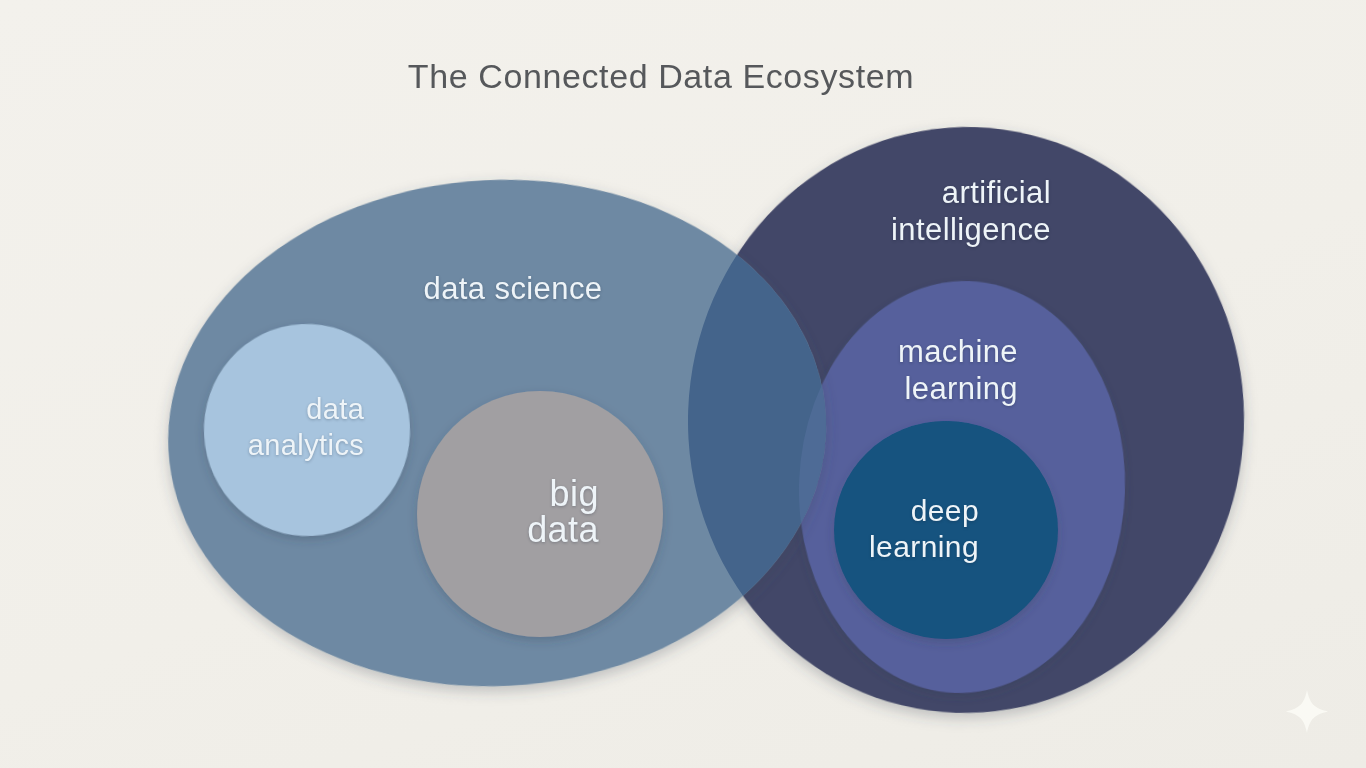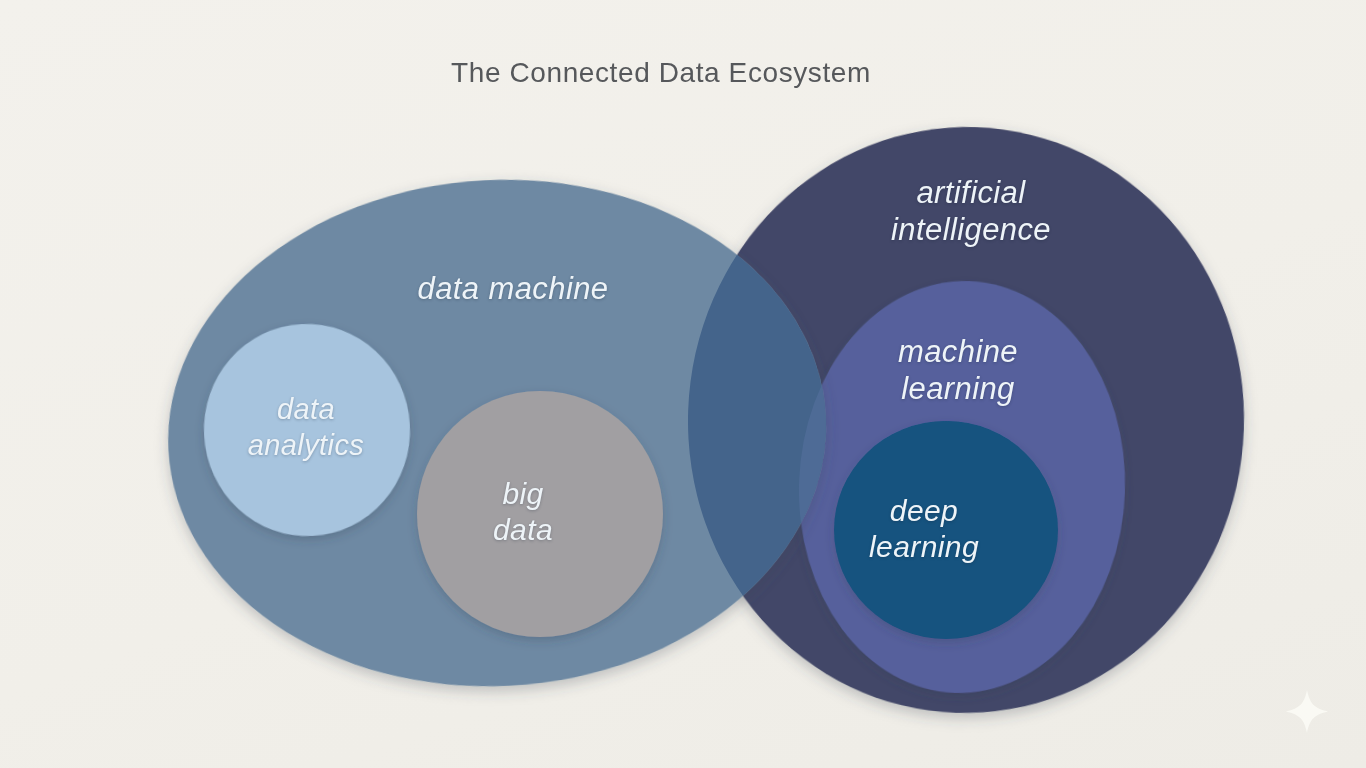--- a/index.html
+++ b/index.html
@@ -14,50 +14,49 @@
     overflow: hidden;
     background: linear-gradient(160deg, #f3f1ec 0%, #f1efe9 55%, #eeece6 100%);
     font-family: "Liberation Sans", sans-serif;
   }
   .page-title {
     position: absolute;
     left: 661px;
     top: 57px;
     transform: translateX(-50%);
     margin: 0;
-    font-size: 28px;
+    font-size: 34px;
     font-weight: 400;
     letter-spacing: 0.6px;
     color: #56585b;
     white-space: nowrap;
   }
   .venn-svg {
     position: absolute;
     left: 0;
     top: 0;
   }
   .set-label {
     position: absolute;
     transform: translate(-50%, -50%);
     color: #eef4f8;
-    text-align: center;
+    text-align: right;
     white-space: pre-line;
     font-weight: 500;
     font-size: 31px;
     line-height: 37px;
     letter-spacing: 0.4px;
     text-shadow: 0 1px 3px rgba(22, 32, 52, 0.28);
-    font-style: italic;
   }
   .label-data-science      { left: 513px; top: 288px; }
   .label-artificial-intelligence { left: 971px; top: 211px; }
   .label-machine-learning  { left: 958px; top: 370px; }
   .label-deep-learning     { left: 924px; top: 529px; font-size: 30px; line-height: 36px; }
   .label-data-analytics    { left: 306px; top: 427px; font-size: 29px; line-height: 36px; }
-  .label-big-data          { left: 523px; top: 512px; font-size: 30px; line-height: 36px; }
+  .label-big-data          { left: 563px; top: 512px; font-size: 36px; line-height: 36px; }
 </style>
 </head>
 <body>
 
 <div class="canvas">
 
   <h1 class="page-title">The Connected Data Ecosystem</h1>
 
   <svg class="venn-svg" width="1366" height="768" viewBox="0 0 1366 768">
     <defs>
@@ -95,21 +94,21 @@
 
     <ellipse cx="540" cy="514" rx="123" ry="123" filter="url(#innerShadow)" fill="#a19fa2"></ellipse>
 
     <path d="M 1307 690
              C 1310 704 1314 708 1328 711.5
              C 1314 715 1310 719 1307 733
              C 1304 719 1300 715 1286 711.5
              C 1300 708 1304 704 1307 690 Z" opacity="0.85" fill="#fcfbf6"></path>
   </svg>
 
-  <div class="set-label label-data-science">data machine</div>
+  <div class="set-label label-data-science">data science</div>
 
   <div class="set-label label-artificial-intelligence">artificial
 intelligence</div>
 
   <div class="set-label label-machine-learning">machine
 learning</div>
 
   <div class="set-label label-deep-learning">deep
 learning</div>
 

